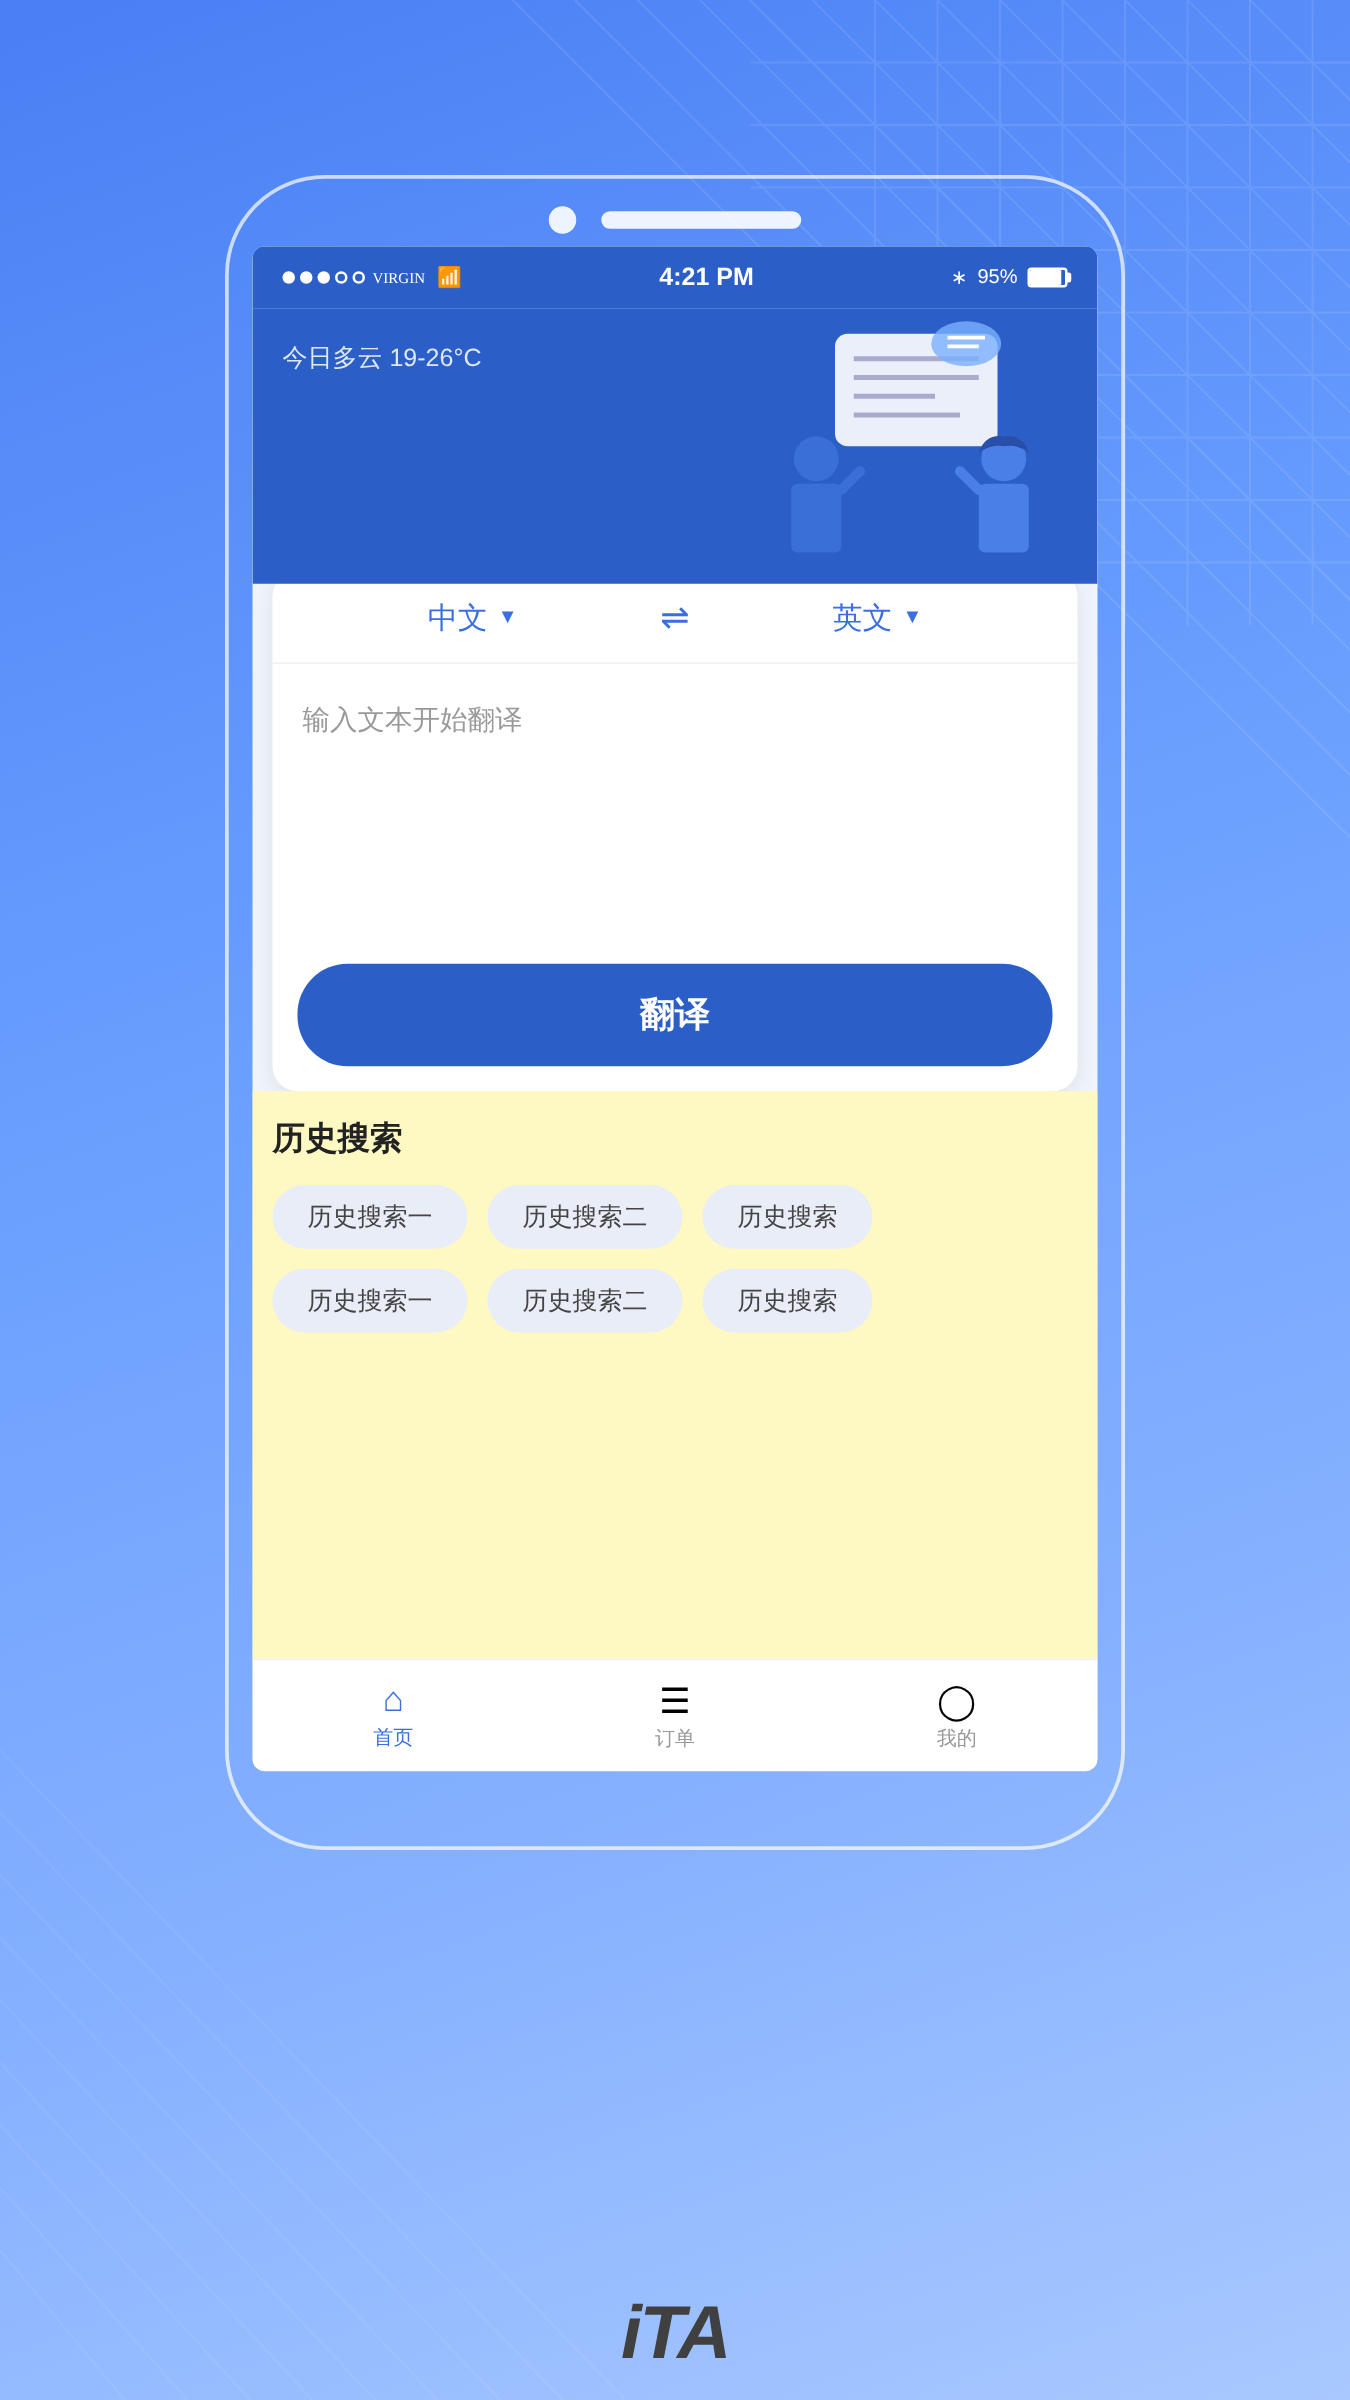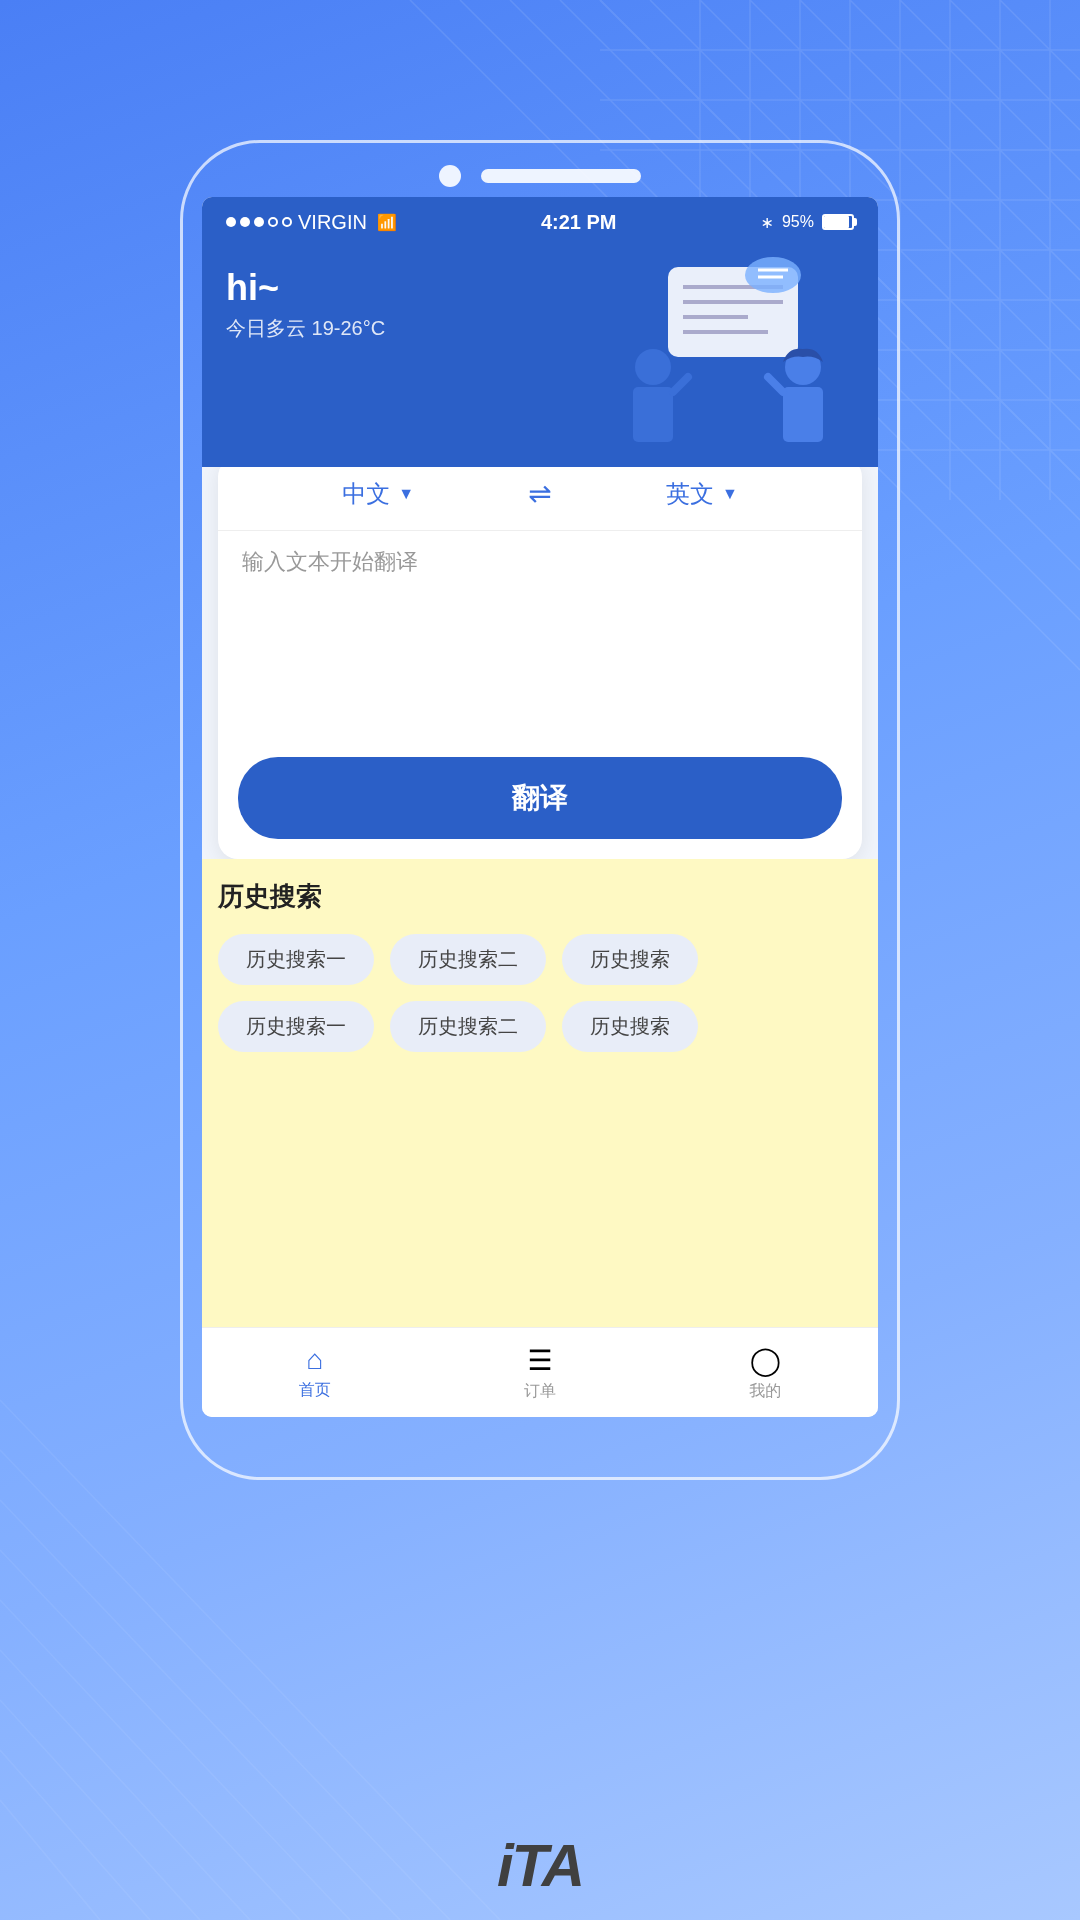--- a/index.html
+++ b/index.html
@@ -130,22 +130,23 @@
     }
     .dot.empty {
       background: transparent;
       border: 2px solid white;
     }
     .wifi-icon {
       margin-left: 4px;
       font-size: 16px;
     }
     .carrier-text {
-      font-size: 20px;
+      font-size: 12px;
       font-weight: 500;
+      font-family: Liberation Serif, serif;
     }
     .status-center {
       font-size: 20px;
       font-weight: 600;
     }
     .status-right {
       display: flex;
       align-items: center;
       gap: 8px;
       font-size: 16px;
@@ -236,21 +237,21 @@
     .lang-arrow {
       font-size: 16px;
       color: #3b6fe0;
     }
     .swap-icon {
       color: #3b6fe0;
       font-size: 28px;
       margin: 0 20px;
     }
     .input-area {
-      padding: 16px 24px 20px 24px;
+      padding: 30px 24px 20px 24px;
       border-top: 1px solid #eee;
     }
     .translate-input {
       font-size: 22px;
       color: #999;
       min-height: 180px;
       width: 100%;
       display: flex;
       align-items: flex-start;
     }
@@ -410,21 +411,20 @@
         <div class="status-right">
           <span>∗</span>
           <span>95%</span>
           <div class="battery-bar">
             <div class="battery-fill"></div>
           </div>
         </div>
       </div>
 
       <div class="app-header">
-        <div class="greeting">hi~</div>
         <div class="weather">今日多云 19-26°C</div>
 
         <div class="illustration">
           <svg viewBox="0 0 280 220" xmlns="http://www.w3.org/2000/svg">
 
             <rect x="80" y="20" width="130" height="90" rx="10" fill="white" opacity="0.9"></rect>
             <line x1="95" y1="40" x2="195" y2="40" stroke="#aac" stroke-width="4"></line>
             <line x1="95" y1="55" x2="195" y2="55" stroke="#aac" stroke-width="4"></line>
             <line x1="95" y1="70" x2="160" y2="70" stroke="#aac" stroke-width="4"></line>
             <line x1="95" y1="85" x2="180" y2="85" stroke="#aac" stroke-width="4"></line>

